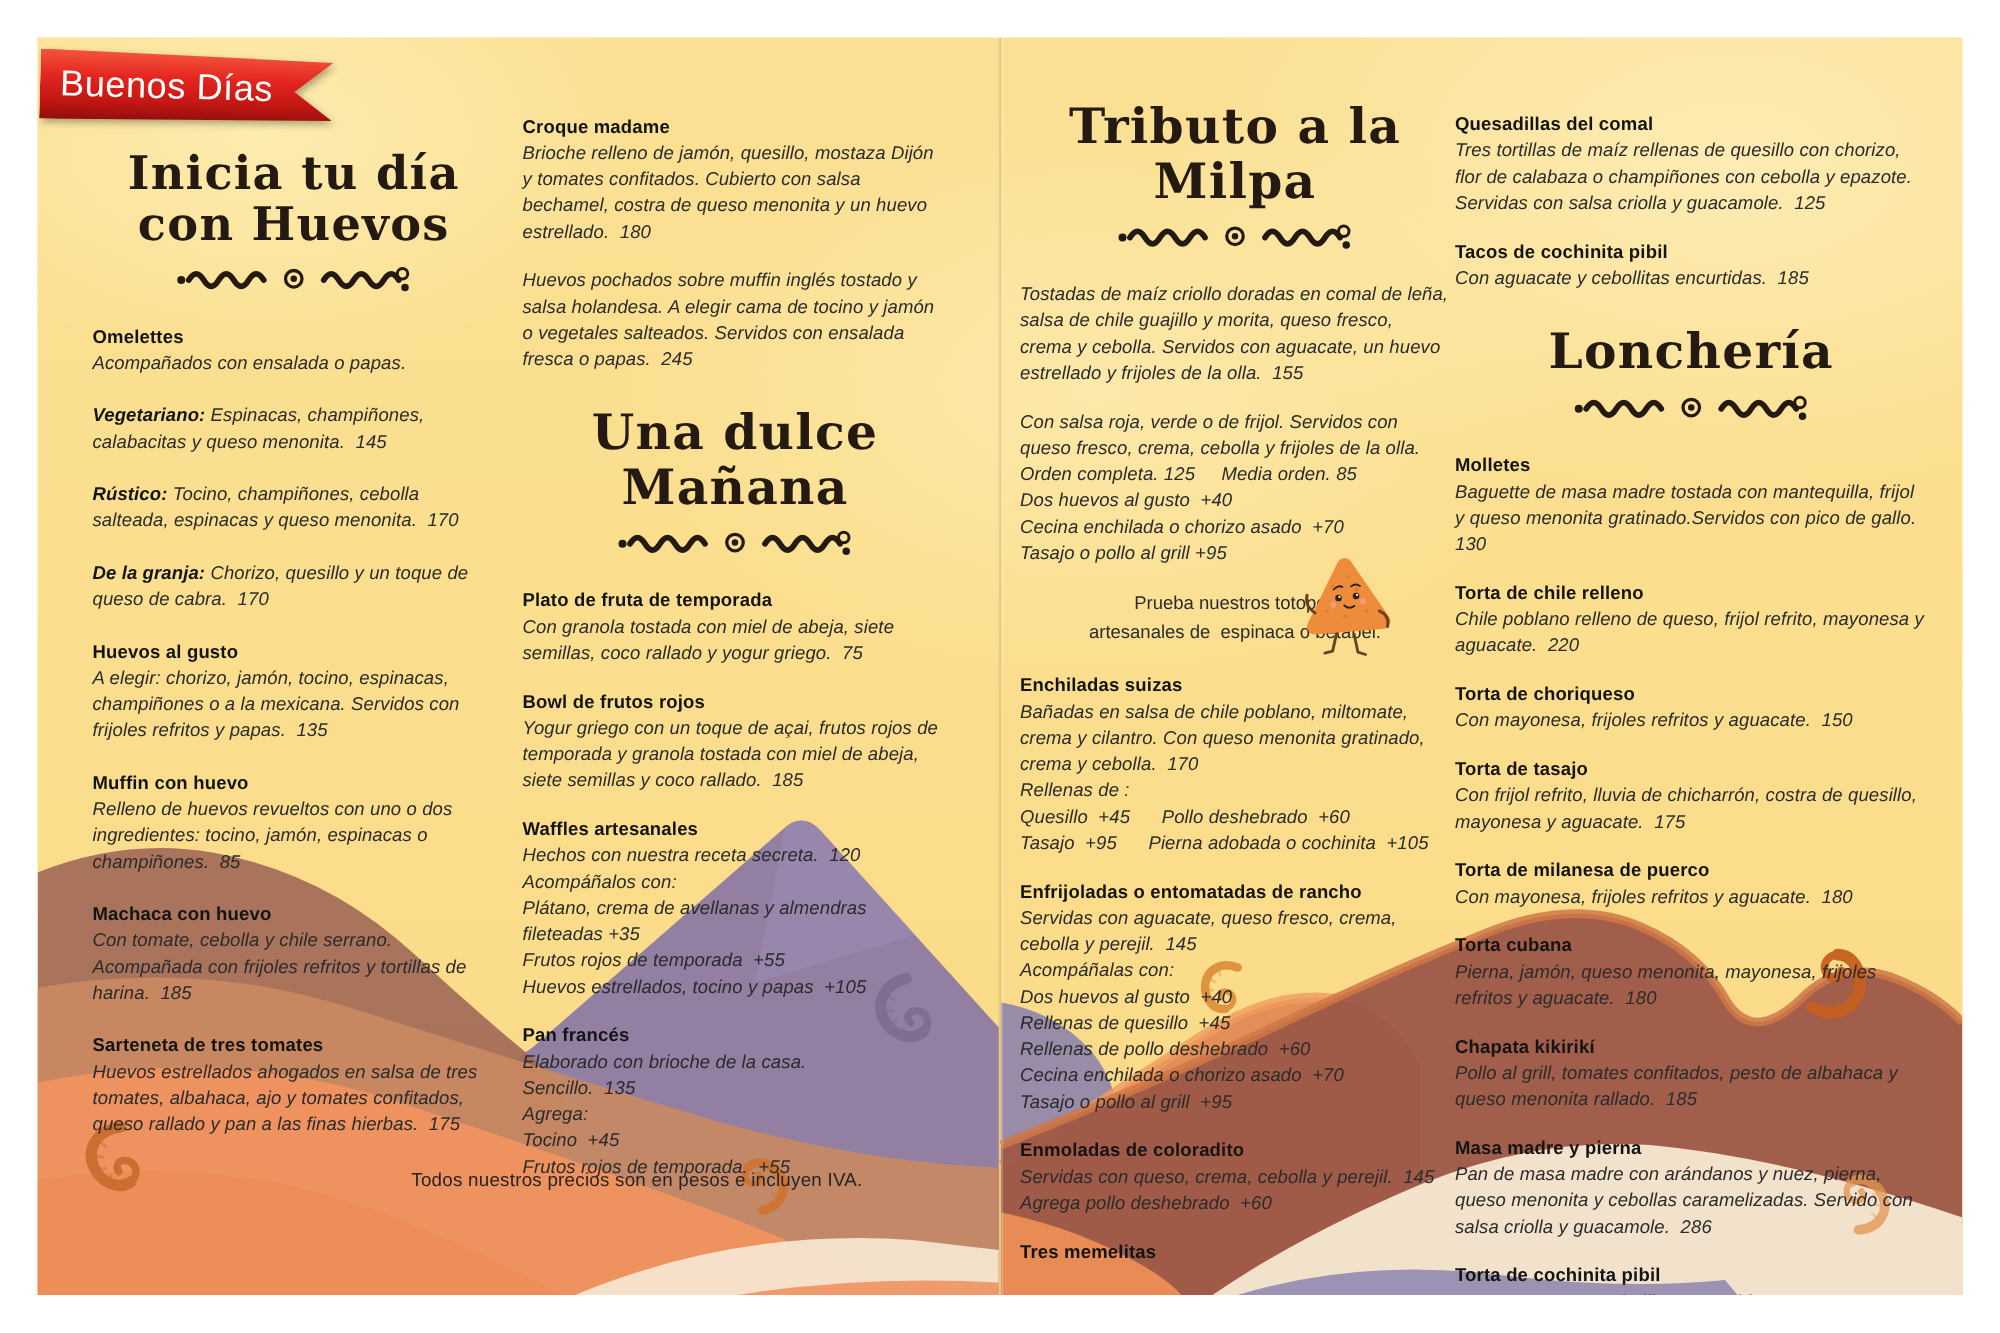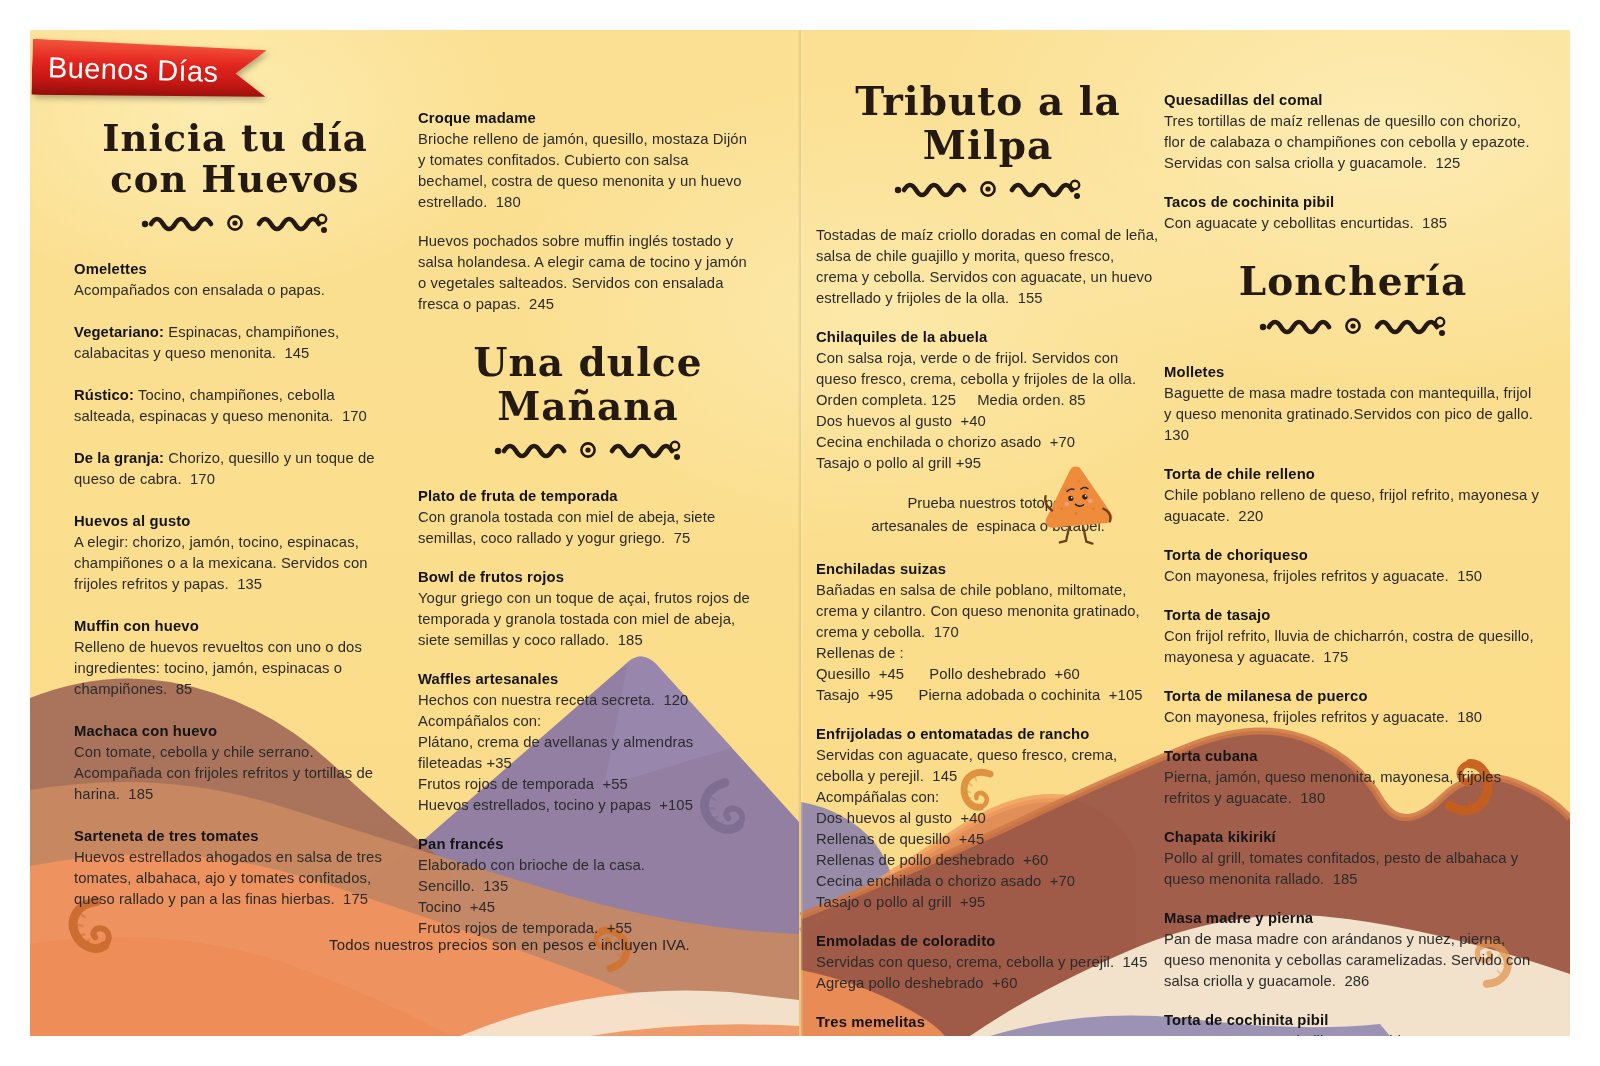--- a/index.html
+++ b/index.html
@@ -17,34 +17,34 @@
   .spiral{position:absolute;}
   
   .ribbon-wrap{position:absolute;left:2px;top:12px;filter:drop-shadow(2px 3px 3px rgba(0,0,0,.3));}
   .ribbon{width:234px;height:56px;transform:rotate(1.6deg);display:flex;align-items:center;
     background:linear-gradient(180deg,#f4553d 0%, #e3251f 38%, #c41713 72%, #8f0e0c 100%);
     clip-path:polygon(0 0, 100% 9%, 87% 52%, 100% 92%, 0 100%);}
   .ribbon-label{color:#ffffff;font-size:29px;padding-left:16px;letter-spacing:.4px;font-weight:500;}
   
   .col{position:absolute;color:#262626;}
   .col[data-col="0"]{left:44px;top:88px;width:322px;}
-  .col[data-col="1"]{left:388px;top:78px;width:340px;}
+  .col[data-col="1"]{left:388px;top:62px;width:340px;}
   .col[data-col="2"]{left:786px;top:50px;width:344px;}
   .col[data-col="3"]{left:1134px;top:60px;width:378px;}
   .sec-header{text-align:center;margin:26px 0 18px;}
   .sec-header:first-child{margin-top:0;}
   .sec-title{font-family:"DejaVu Serif", serif;font-weight:700;font-size:39px;line-height:1.12;
              color:#241a12;letter-spacing:1px;}
   .col[data-col="0"] .sec-title{font-size:37px;}
   .sec-header svg{margin-top:10px;}
   .item{margin-bottom:18px;}
   .col[data-col="0"] .item{margin-bottom:21px;}
   .item-name{font-weight:700;font-size:14.8px;color:#141414;line-height:1.42;letter-spacing:.15px;}
   .inline-name{font-weight:700;color:#141414;}
-  .desc,.line{font-size:14.8px;line-height:1.42;color:#2b2b2b;white-space:pre-wrap;letter-spacing:.1px;}
+  .desc,.line{font-size:14.8px;line-height:1.42;color:#2b2b2b;white-space:pre-wrap;letter-spacing:.1px;font-style:italic;}
   .note{position:relative;text-align:center;margin:4px 0 22px;}
   .note-line{font-size:14.8px;line-height:1.5;color:#2b2b2b;white-space:pre-wrap;}
   .mascot{position:absolute;left:224px;top:-30px;width:74px;transform:rotate(2deg);}
   .footer-note{position:absolute;left:160px;top:906px;width:500px;text-align:right;
                font-size:15px;color:#242424;letter-spacing:.2px;}
 </style>
 </head>
 <body>
 
 <div class="page">
@@ -197,41 +197,41 @@
           <div class="line">Hechos con nuestra receta secreta.  120</div>
           <div class="line">Acompáñalos con:</div>
           <div class="line">Plátano, crema de avellanas y almendras fileteadas +35</div>
           <div class="line">Frutos rojos de temporada  +55</div>
           <div class="line">Huevos estrellados, tocino y papas  +105</div>
         </div>
         <div class="item">
           <div class="item-name">Pan francés</div>
           <div class="line">Elaborado con brioche de la casa.</div>
           <div class="line">Sencillo.  135</div>
+          <div class="line">Agrega:</div>
           <div class="line">Tocino  +45</div>
           <div class="line">Frutos rojos de temporada.  +55</div>
         </div>
       </div>
     <div class="col" data-col="2">
         <div class="sec-header"><div class="sec-title">Tributo a la Milpa</div><svg width="190" height="26" viewBox="0 0 190 26">
             <g fill="none" stroke="#241a12" stroke-linecap="round">
               <circle cx="5" cy="13" r="3.2" fill="#241a12" stroke="none"></circle>
               <path d="M11,13 q6,-10 12,0 q6,10 12,0 q6,-10 12,0 q6,10 12,0 q6,-10 12,0" stroke-width="4.6"></path>
               <circle cx="95" cy="12" r="6.6" stroke-width="2.6"></circle>
               <circle cx="95" cy="12" r="2.6" fill="#241a12" stroke="none"></circle>
               <path d="M119,13 q6,-10 12,0 q6,10 12,0 q6,-10 12,0 q6,10 12,0 q6,-10 12,0" stroke-width="4.6"></path>
               <circle cx="182" cy="8" r="4.2" stroke-width="2.4"></circle>
               <circle cx="184" cy="19" r="3" fill="#241a12" stroke="none"></circle>
             </g>
           </svg></div>
         <div class="item">
           <div class="desc">Tostadas de maíz criollo doradas en comal de leña, salsa de chile guajillo y morita, queso fresco, crema y cebolla. Servidos con aguacate, un huevo estrellado y frijoles de la olla.  155</div>
         </div>
         <div class="item">
-          <div class="item-name">Chilaquiles de la abuela</div>
           <div class="line">Con salsa roja, verde o de frijol. Servidos con queso fresco, crema, cebolla y frijoles de la olla.</div>
           <div class="line">Orden completa. 125     Media orden. 85</div>
           <div class="line">Dos huevos al gusto  +40</div>
           <div class="line">Cecina enchilada o chorizo asado  +70</div>
           <div class="line">Tasajo o pollo al grill +95</div>
         </div>
         <div class="note">
           <div class="note-line">Prueba nuestros totopos</div>
           <div class="note-line">artesanales de  espinaca o betabel.</div>
           <svg class="mascot" viewBox="0 0 84 100">

